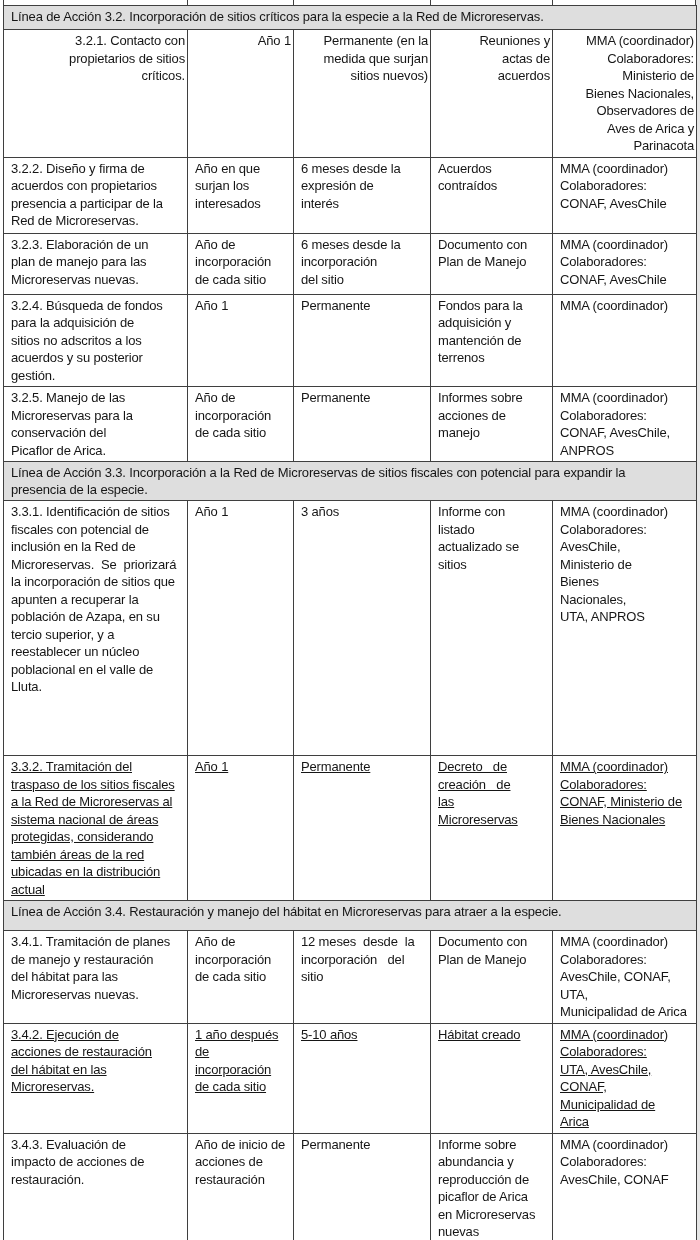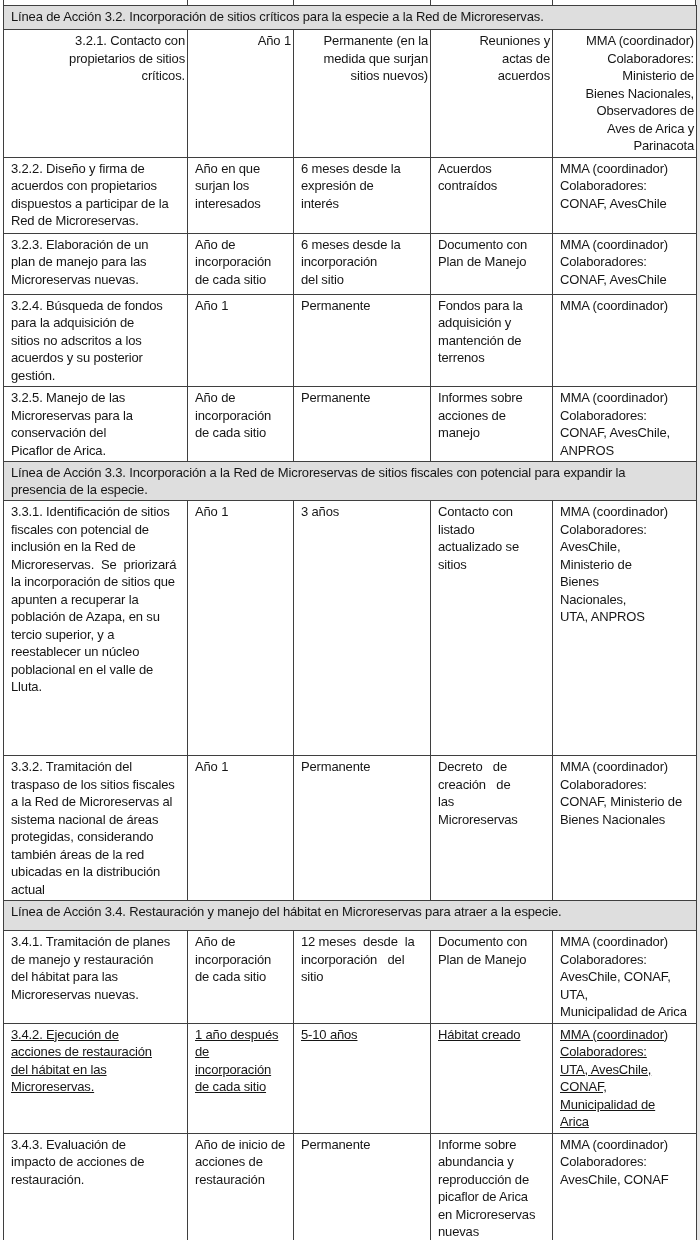--- a/index.html
+++ b/index.html
@@ -102,21 +102,21 @@
 Colaboradores:
 Ministerio de
 Bienes Nacionales,
 Observadores de
 Aves de Arica y
 Parinacota</td>
         </tr>
         <tr style="height: 76px;">
           <td>3.2.2. Diseño y firma de
 acuerdos con propietarios
-dispuestos a participar de la
+presencia a participar de la
 Red de Microreservas.</td>
           <td>Año en que
 surjan los
 interesados</td>
           <td>6 meses desde la
 expresión de
 interés</td>
           <td>Acuerdos
 contraídos</td>
           <td>MMA (coordinador)
@@ -181,33 +181,33 @@
 Microreservas.&nbsp; Se&nbsp;&nbsp;priorizará
 la incorporación de sitios que
 apunten a recuperar la
 población de Azapa, en su
 tercio superior, y a
 reestablecer un núcleo
 poblacional en el valle de
 Lluta.</td>
           <td>Año 1</td>
           <td>3 años</td>
-          <td>Contacto con
+          <td>Informe con
 listado
 actualizado se
 sitios</td>
           <td>MMA (coordinador)
 Colaboradores:
 AvesChile,
 Ministerio de
 Bienes
 Nacionales,
 UTA, ANPROS</td>
         </tr>
-        <tr style="height: 141px;">
+        <tr style="height: 141px; text-decoration: underline;">
           <td>3.3.2. Tramitación del
 traspaso de los sitios fiscales
 a la Red de Microreservas al
 sistema nacional de áreas
 protegidas, considerando
 también áreas de la red
 ubicadas en la distribución
 actual</td>
           <td>Año 1</td>
           <td>Permanente</td>

